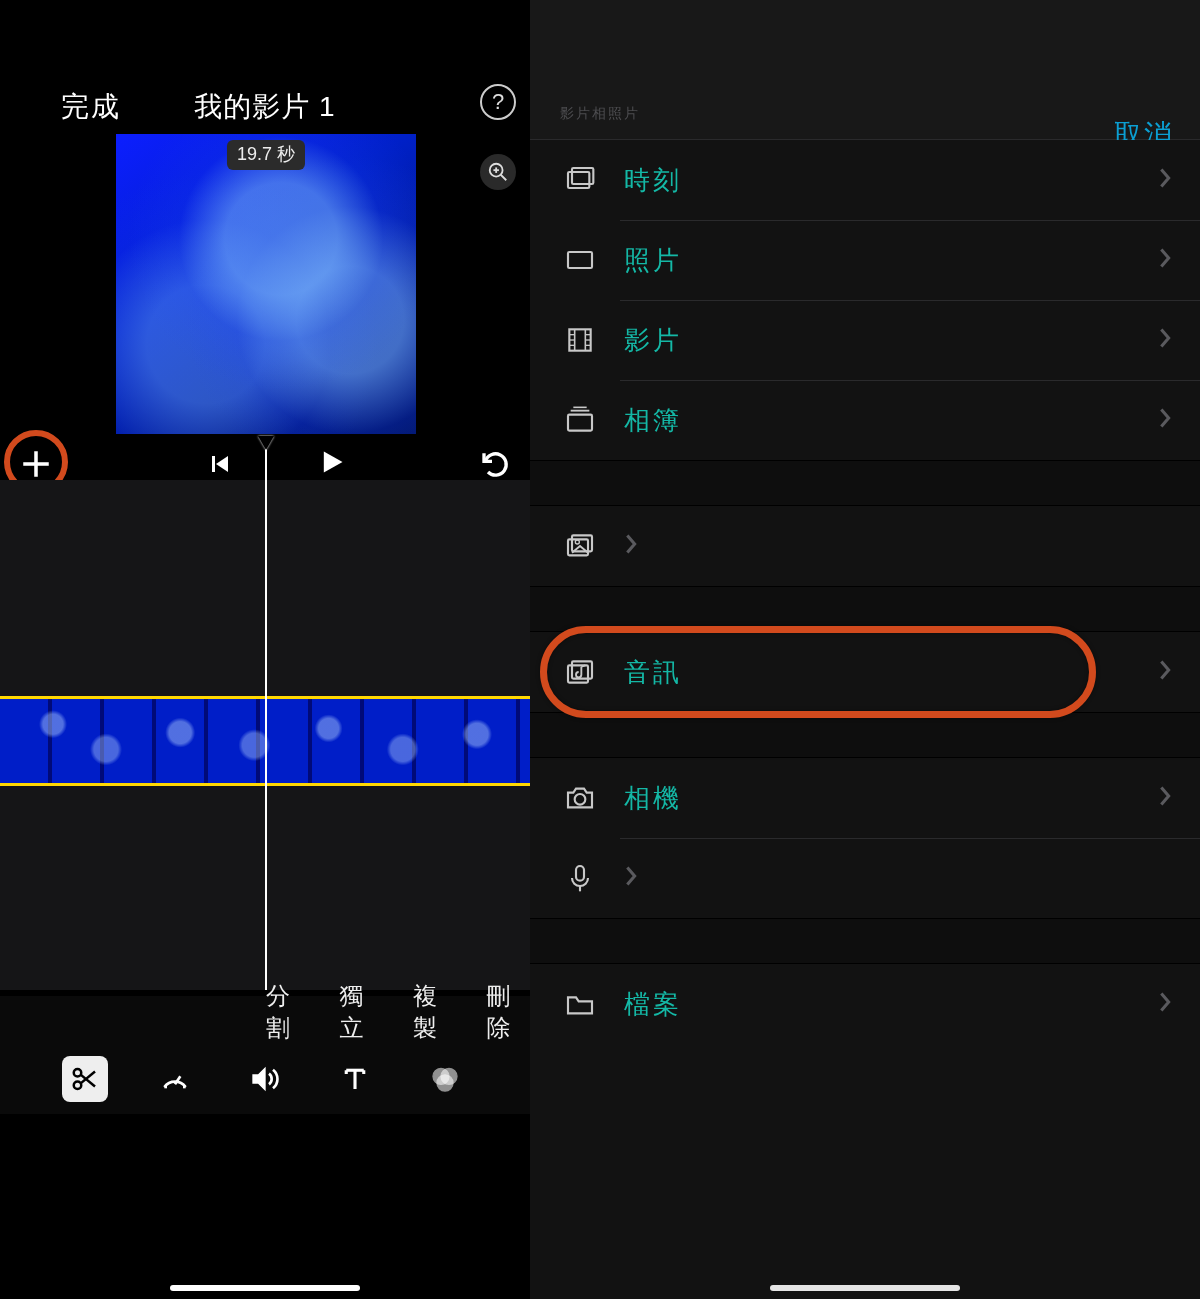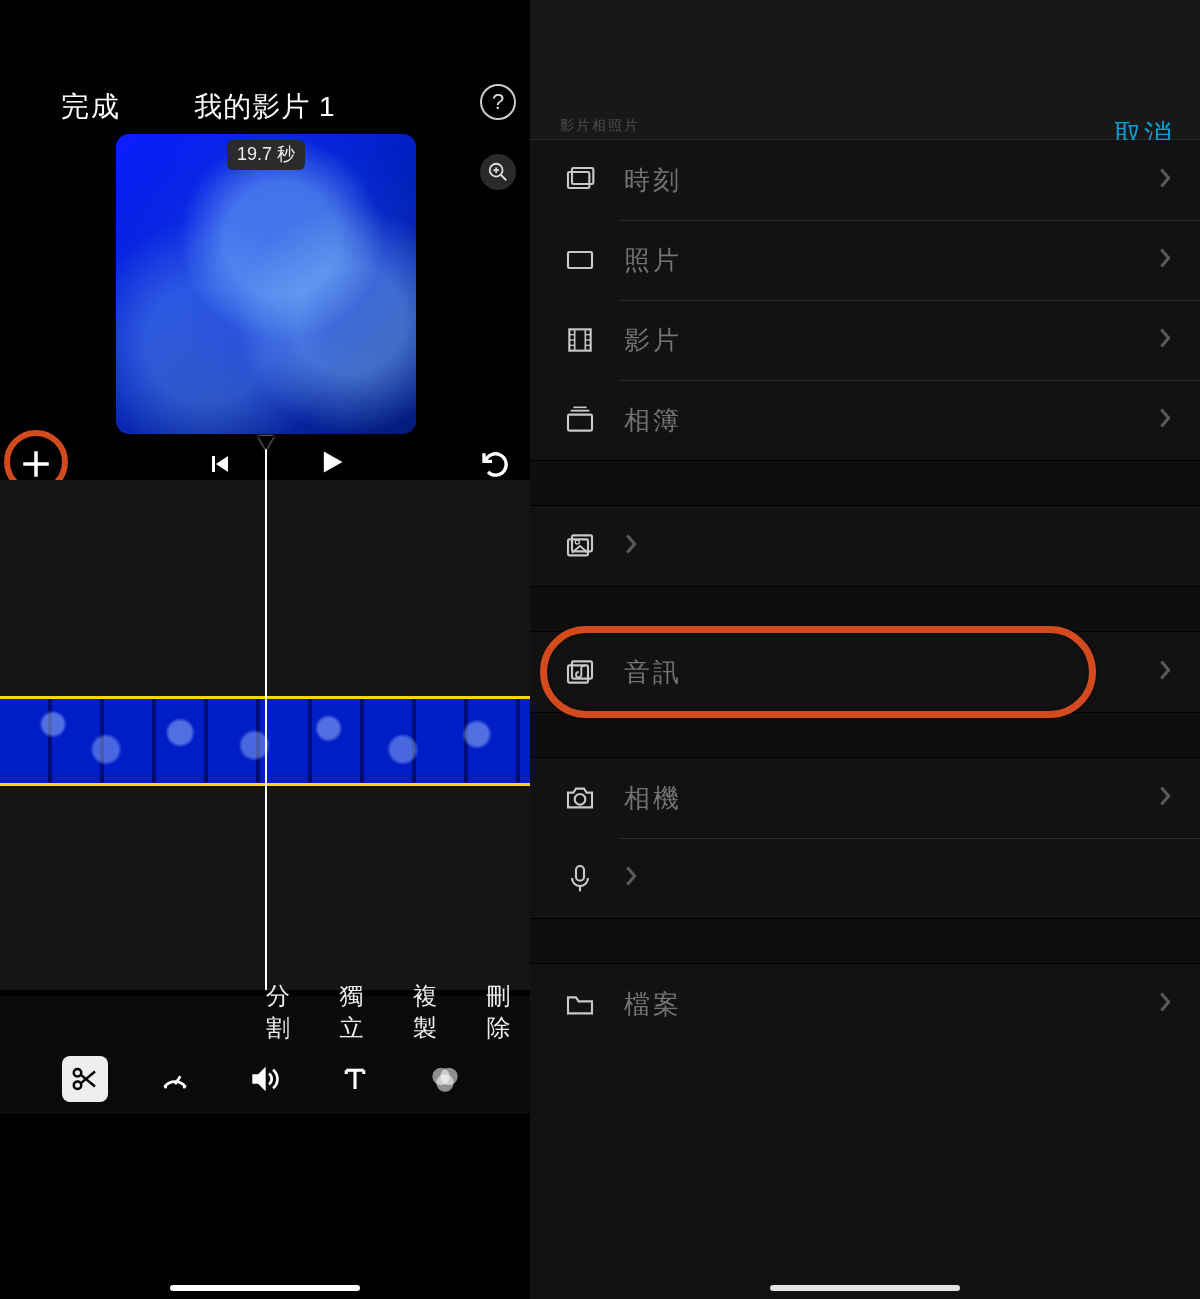--- a/index.html
+++ b/index.html
@@ -82,21 +82,21 @@
     justify-content: center;
   }
   .zoom-btn svg { stroke: #ddd; fill: none; }
 
   .preview {
     position: absolute;
     left: 116px;
     top: 134px;
     width: 300px;
     height: 300px;
-    border-radius: 13px;
+    border-radius: 0;
     overflow: hidden;
     background:
       radial-gradient(circle at 55% 35%, rgba(120,180,255,0.55) 0 22%, rgba(30,70,255,0.15) 40%, transparent 60%),
       radial-gradient(circle at 78% 62%, rgba(120,180,255,0.55) 0 18%, rgba(30,70,255,0.15) 38%, transparent 55%),
       radial-gradient(circle at 30% 70%, rgba(100,160,255,0.45) 0 20%, rgba(30,70,255,0.1) 42%, transparent 58%),
       linear-gradient(145deg, #0c1eff 0%, #0020c8 40%, #001a90 70%, #001568 100%);
   }
   .time-badge {
     position: absolute;
     top: 6px;
@@ -265,21 +265,21 @@
     right: 26px;
     top: 86px;
     font-size: 28px;
     color: var(--ios-blue);
     letter-spacing: 2px;
     margin-top: 30px;
   }
   .faint-header {
     position: absolute;
     left: 30px;
-    bottom: 4px;
+    bottom: 16px;
     font-size: 14px;
     color: #4d4d50;
     letter-spacing: 2px;
     filter: blur(0.5px);
   }
 
   .list { flex: 1; overflow: hidden; }
   .section-gap { height: 46px; background: #0e0e0e; border-top:1px solid #000; border-bottom:1px solid #000; }
 
   .row {
@@ -300,21 +300,21 @@
     background: var(--divider);
   }
   .row .icon {
     width: 44px; height: 44px;
     display: flex; align-items: center; justify-content: center;
     margin-right: 22px;
   }
   .row .icon svg { stroke: #c8c8c8; fill: none; }
   .row .label {
     font-size: 26px;
-    color: #737373;
+    color: #14b8a6;
     letter-spacing: 3px;
     flex: 1;
   }
   .row .chev {
     color: #5a5a5e;
   }
   .row .chev svg { stroke: #5a5a5e; fill: none; stroke-width: 2.5; }
 
   .audio-highlight {
     position: relative;

